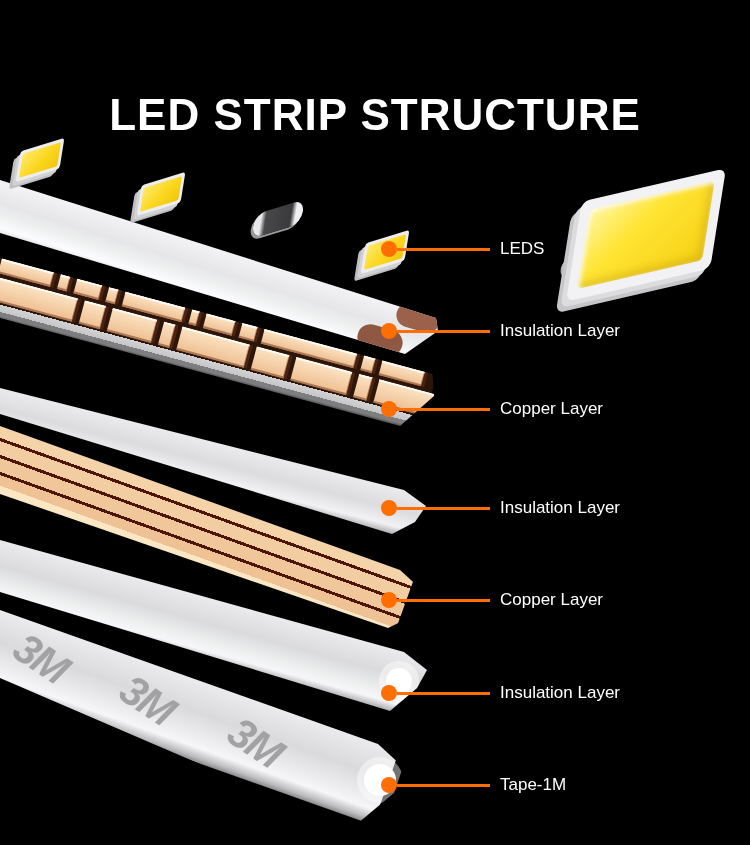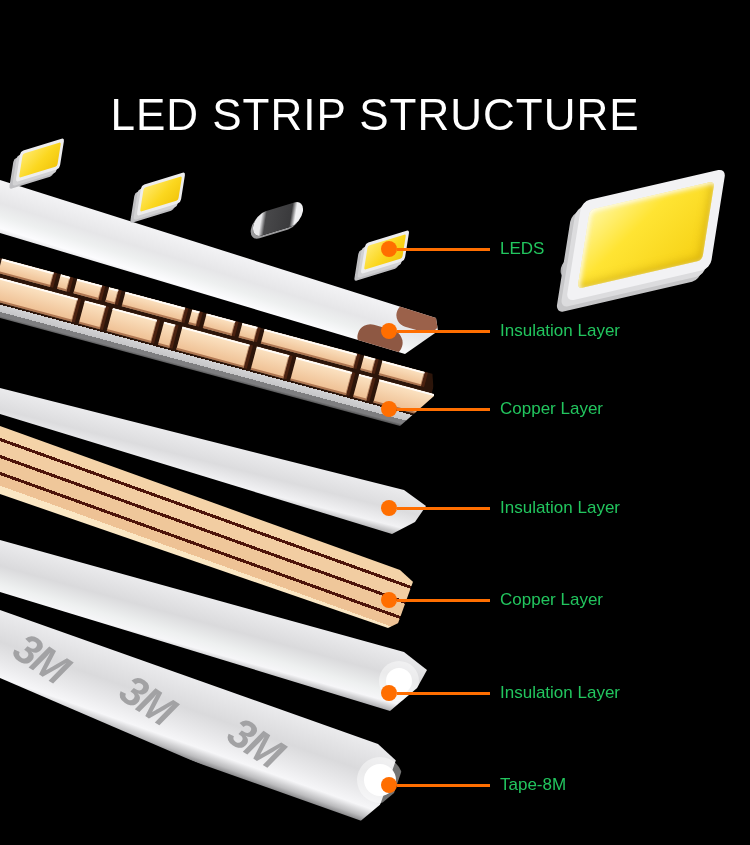--- a/index.html
+++ b/index.html
@@ -1,21 +1,21 @@
 <!DOCTYPE html>
 <html><head>
 <meta charset="utf-8">
 <style>
   html,body{margin:0;padding:0;background:#000;}
   body{width:750px;height:845px;position:relative;overflow:hidden;
        font-family:"Liberation Sans",sans-serif;}
 
   
   .title{position:absolute;top:60px;left:0;width:100%;text-align:center;
-         color:#fff;font-size:44px;font-weight:normal;letter-spacing:1px;line-height:52px;}
+         color:#fff;font-size:44px;font-weight:bold;letter-spacing:1px;line-height:52px;}
 
   
   .strip{position:absolute;inset:0;}
   .surf{position:absolute;transform-origin:0 0;}
 
   .clip-protective{clip-path:polygon(0px 180px,436px 318px,438px 331px,405px 354px,0px 233px);}
   .surf-protective{left:0;top:178px;width:470px;height:60px;transform:rotate(17.5deg);
      background:linear-gradient(180deg,#f4f4f6 0%,#e6e6e8 40%,#eef0f0 60%,#fcfcfe 80%,#d0d0d2 95%,#aeaeb0 100%);}
   .pad{position:absolute;background:#9b614a;}
   .pad1{left:396px;top:306px;width:44px;height:24px;border-radius:12px;transform:rotate(16deg);}
@@ -81,21 +81,21 @@
         transform:rotate(-13deg) skewX(-22deg);background:#f2f2f4;border-radius:8px;
         box-shadow:-5px 5px 0 #dcdcde,-9px 9px 0 #c6c6c8;}
   .bigled .topc{position:absolute;inset:10px;border-radius:5px;
         background:linear-gradient(140deg,#fff7a0 0%,#ffe433 40%,#f6d114 100%);
         box-shadow:inset 2px 2px 5px rgba(255,255,255,.9),inset -4px -4px 8px rgba(170,130,0,.35);}
 
   
   .callout{position:absolute;left:381px;height:20px;display:flex;align-items:center;}
   .dot{width:16px;height:16px;border-radius:50%;background:#ff6e00;flex:0 0 auto;}
   .lline{width:93px;height:3px;background:#ff6e00;flex:0 0 auto;}
-  .clabel{margin-left:10px;color:#22c55e;font-size:17px;white-space:nowrap;}
+  .clabel{margin-left:10px;color:#ffffff;font-size:17px;white-space:nowrap;}
 </style>
 </head>
 <body>
 
 <h1 class="title">LED STRIP STRUCTURE</h1>
 
 <div class="strip clip-protective">
   <div class="surf surf-protective"></div>
   <div class="pad pad1"></div>
   <div class="pad pad2"></div>
@@ -197,14 +197,14 @@
   <span class="clabel">Copper Layer</span>
 </div>
 <div class="callout" style="top:683px">
   <span class="dot"></span>
   <span class="lline"></span>
   <span class="clabel">Insulation Layer</span>
 </div>
 <div class="callout" style="top:775px">
   <span class="dot"></span>
   <span class="lline"></span>
-  <span class="clabel">Tape-8M</span>
+  <span class="clabel">Tape-1M</span>
 </div>
 
 </body></html>

